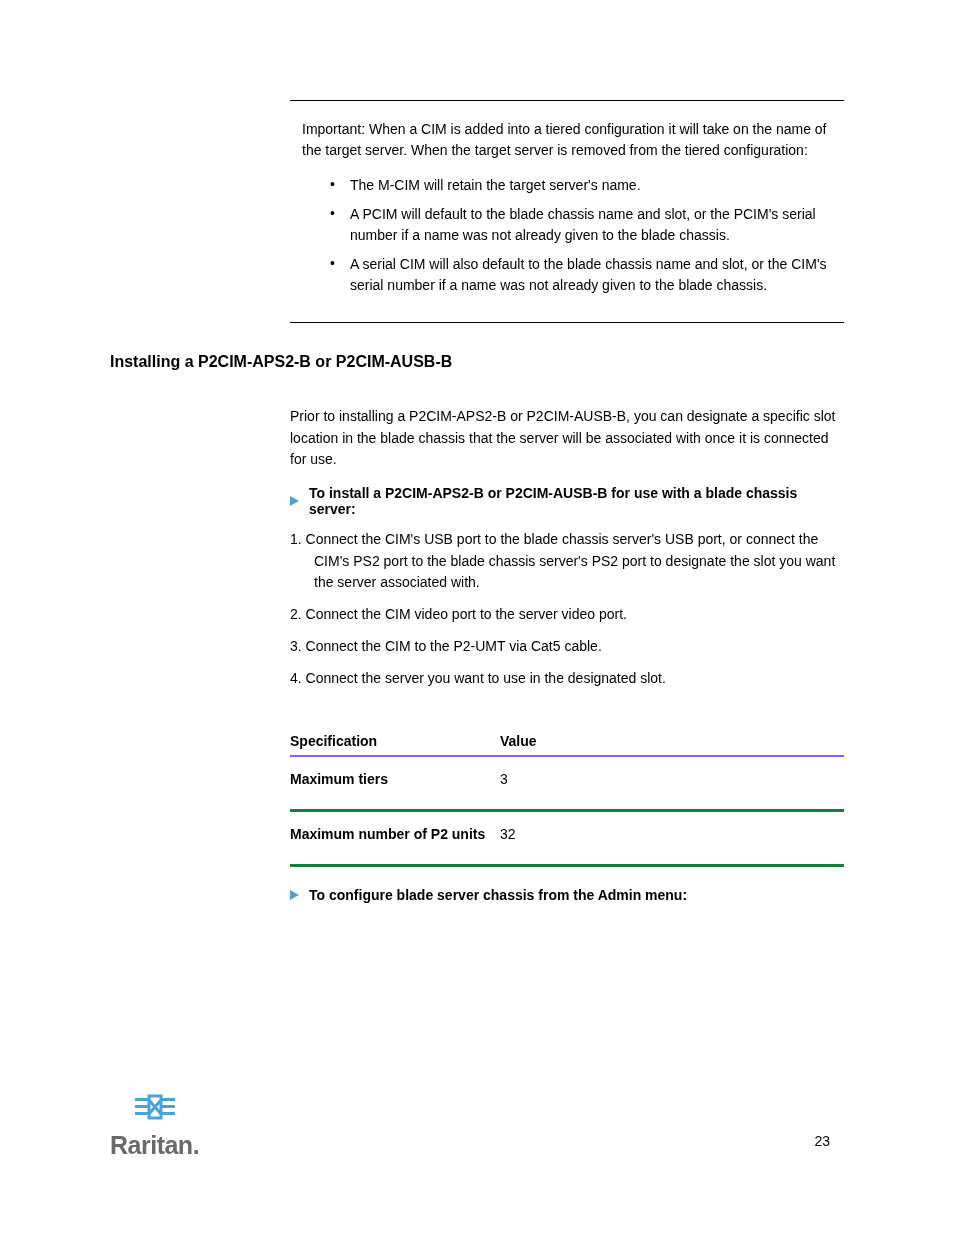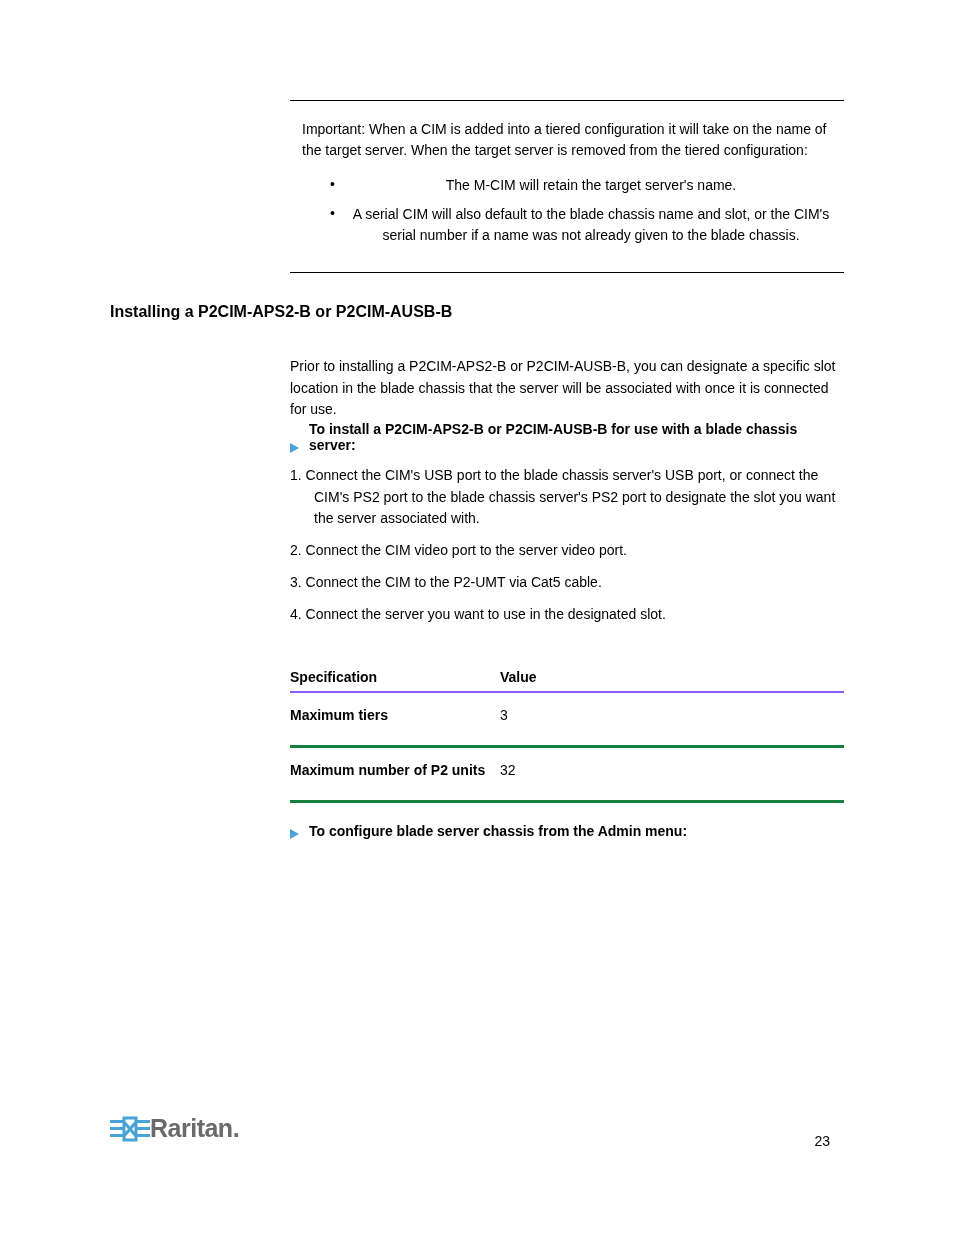--- a/index.html
+++ b/index.html
@@ -27,41 +27,41 @@
     margin-bottom: 24px;
     font-size: 14px;
     line-height: 1.5;
   }
   .gray-box .intro {
     margin-bottom: 14px;
   }
   .gray-box ul {
     list-style: none;
     padding-left: 28px;
-    text-align: center;
   }
   .gray-box ul li {
     position: relative;
     margin-bottom: 8px;
     padding-left: 20px;
   }
   .gray-box ul li::before {
     content: "•";
     position: absolute;
     left: 0;
     top: -1px;
     font-size: 14px;
   }
   .para {
     font-size: 14px;
     line-height: 1.55;
+    margin-bottom: 14px;
   }
   .proc-head {
     display: flex;
-    align-items: flex-end;
+    align-items: center;
     gap: 10px;
     margin-bottom: 12px;
   }
   .proc-tri {
     width: 0; height: 0;
     border-top: 5px solid transparent;
     border-bottom: 5px solid transparent;
     border-left: 9px solid #4AA3D6;
     flex: 0 0 auto;
   }
@@ -97,24 +97,25 @@
   .spec-col2 { flex: 1; }
   .leftcol-heading {
     font-size: 16px;
     font-weight: 700;
     margin-top: 30px;
     margin-bottom: 35px;
   }
   .logo-wrap {
     position: absolute;
     left: 110px;
-    bottom: 92px;
+    bottom: 75px;
     display: flex;
     align-items: center;
-    gap: 0;
+    gap: 11px;
+    flex-direction: column;
   }
   .logo-text {
     font-size: 25px;
     font-weight: 800;
     color: #6a6a6a;
     letter-spacing: -0.5px;
   }
   .logo-dot { color:#6a6a6a; }
   .page-num {
     position: absolute;
@@ -128,20 +129,21 @@
 </head>
 <body>
 
 <div class="page">
   <div class="content-col">
 
     <div class="gray-box">
       <p class="intro">Important: When a CIM is added into a tiered configuration it will take on the name of the target server. When the target server is removed from the tiered configuration:</p>
       <ul>
         <li>The M-CIM will retain the target server's name.</li>
+        <li>A PCIM will default to the blade chassis name and slot, or the PCIM's serial number if a name was not already given to the blade chassis.</li>
         <li>A serial CIM will also default to the blade chassis name and slot, or the CIM's serial number if a name was not already given to the blade chassis.</li>
       </ul>
     </div>
 
   </div>
 
   <h2 class="leftcol-heading">Installing a P2CIM-APS2-B or P2CIM-AUSB-B</h2>
 
   <div class="content-col">
 

